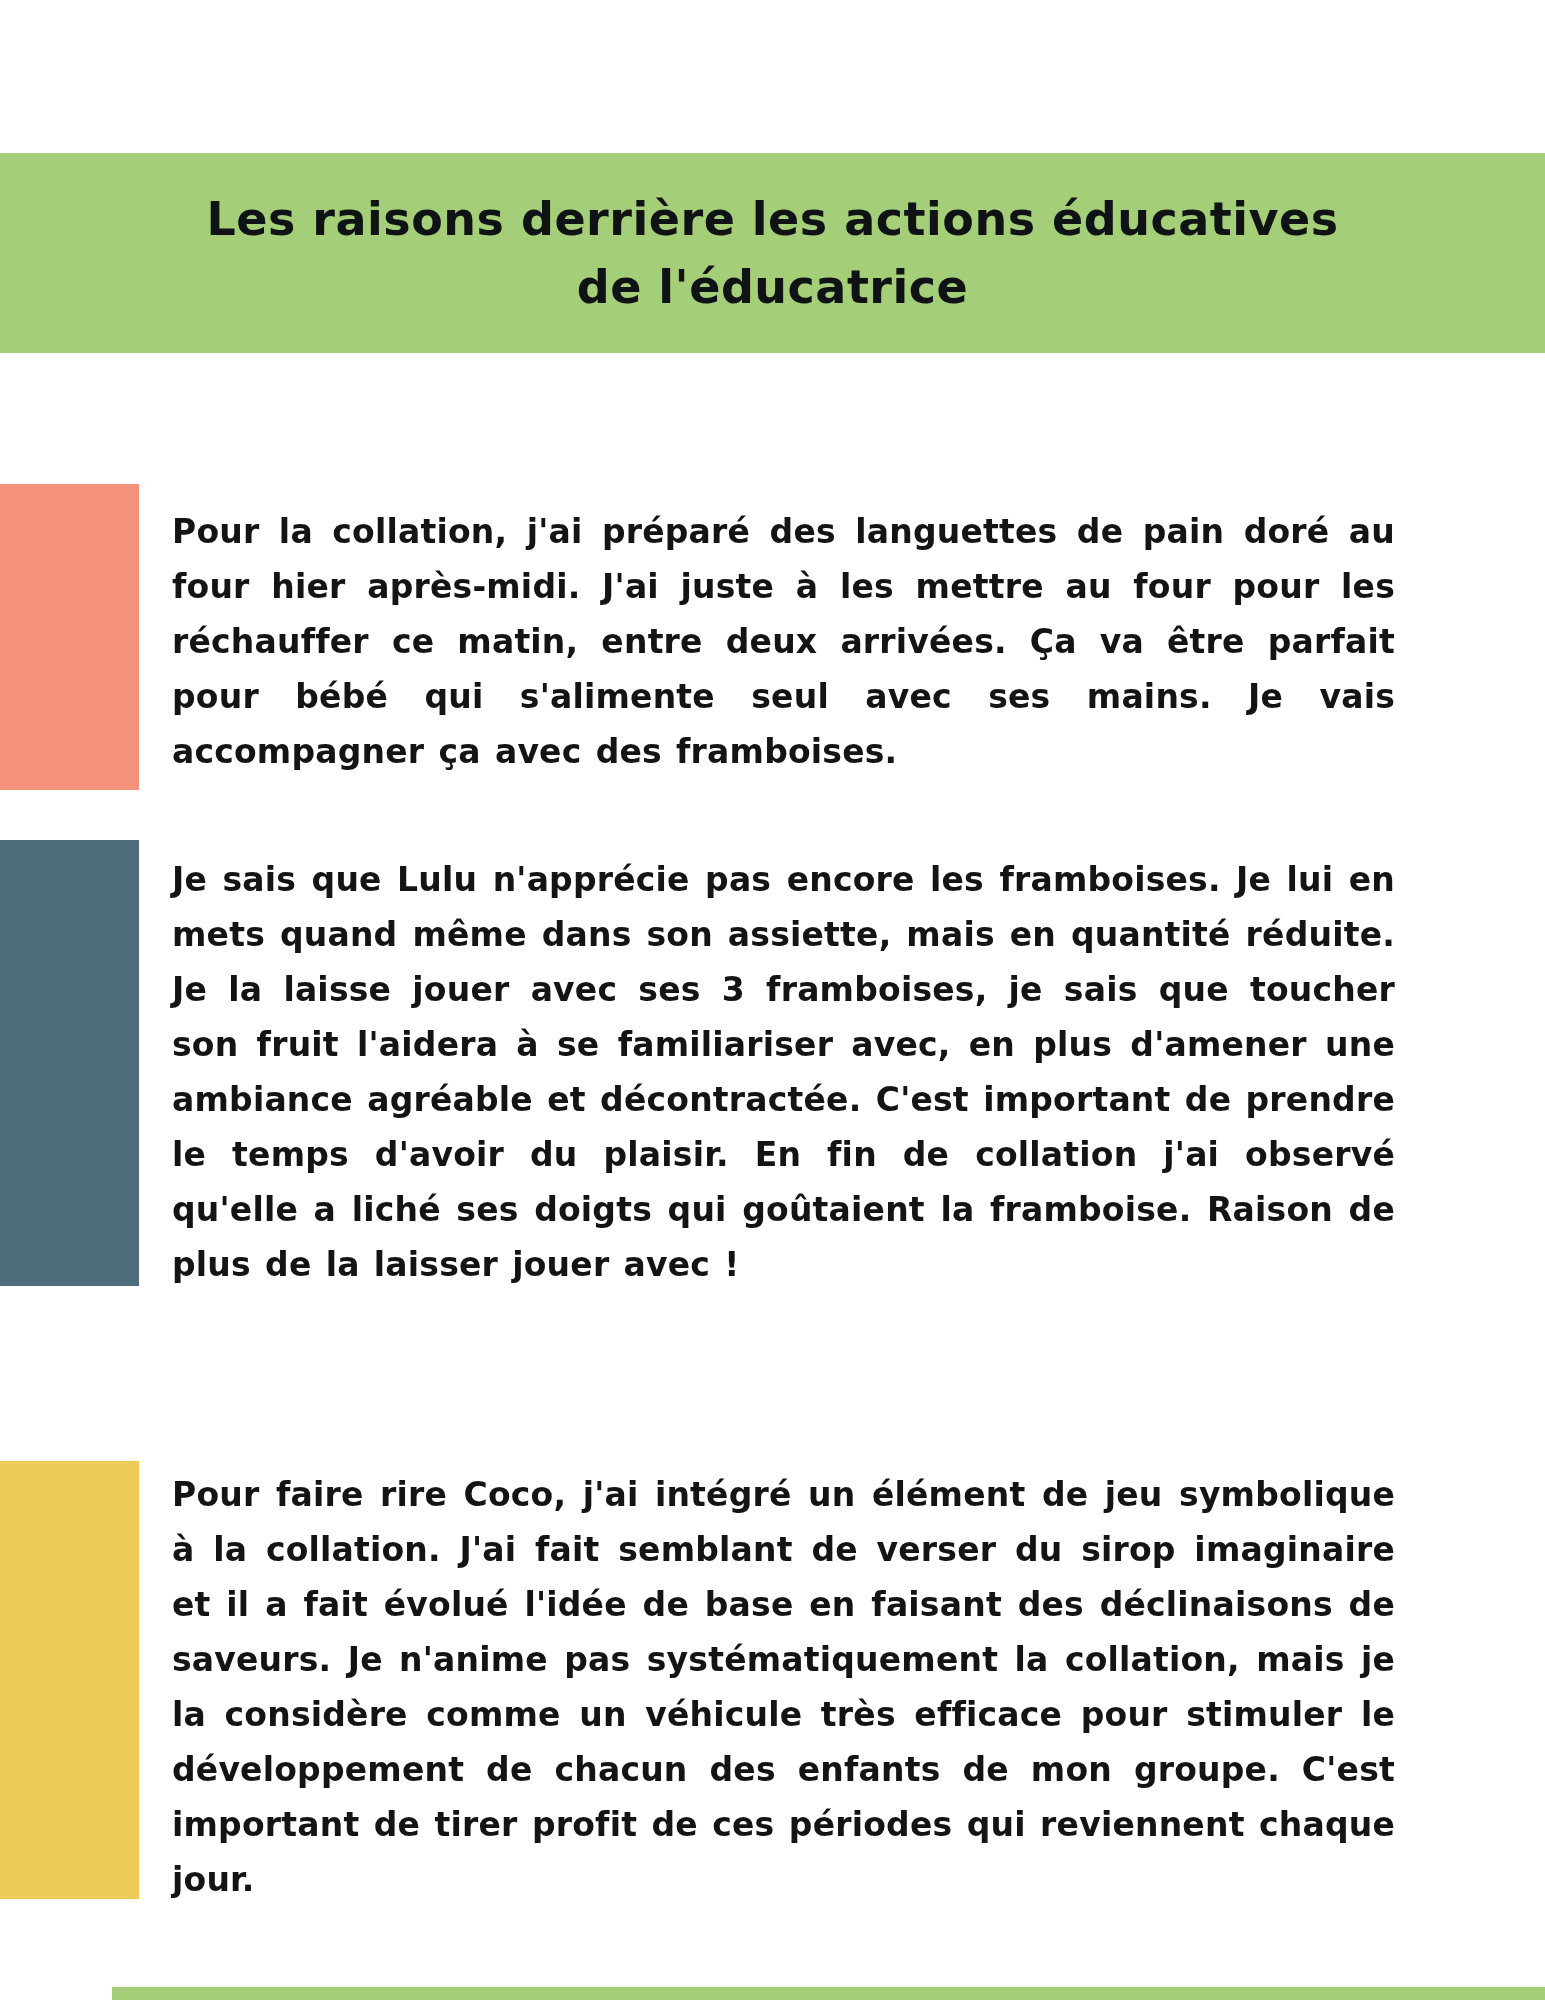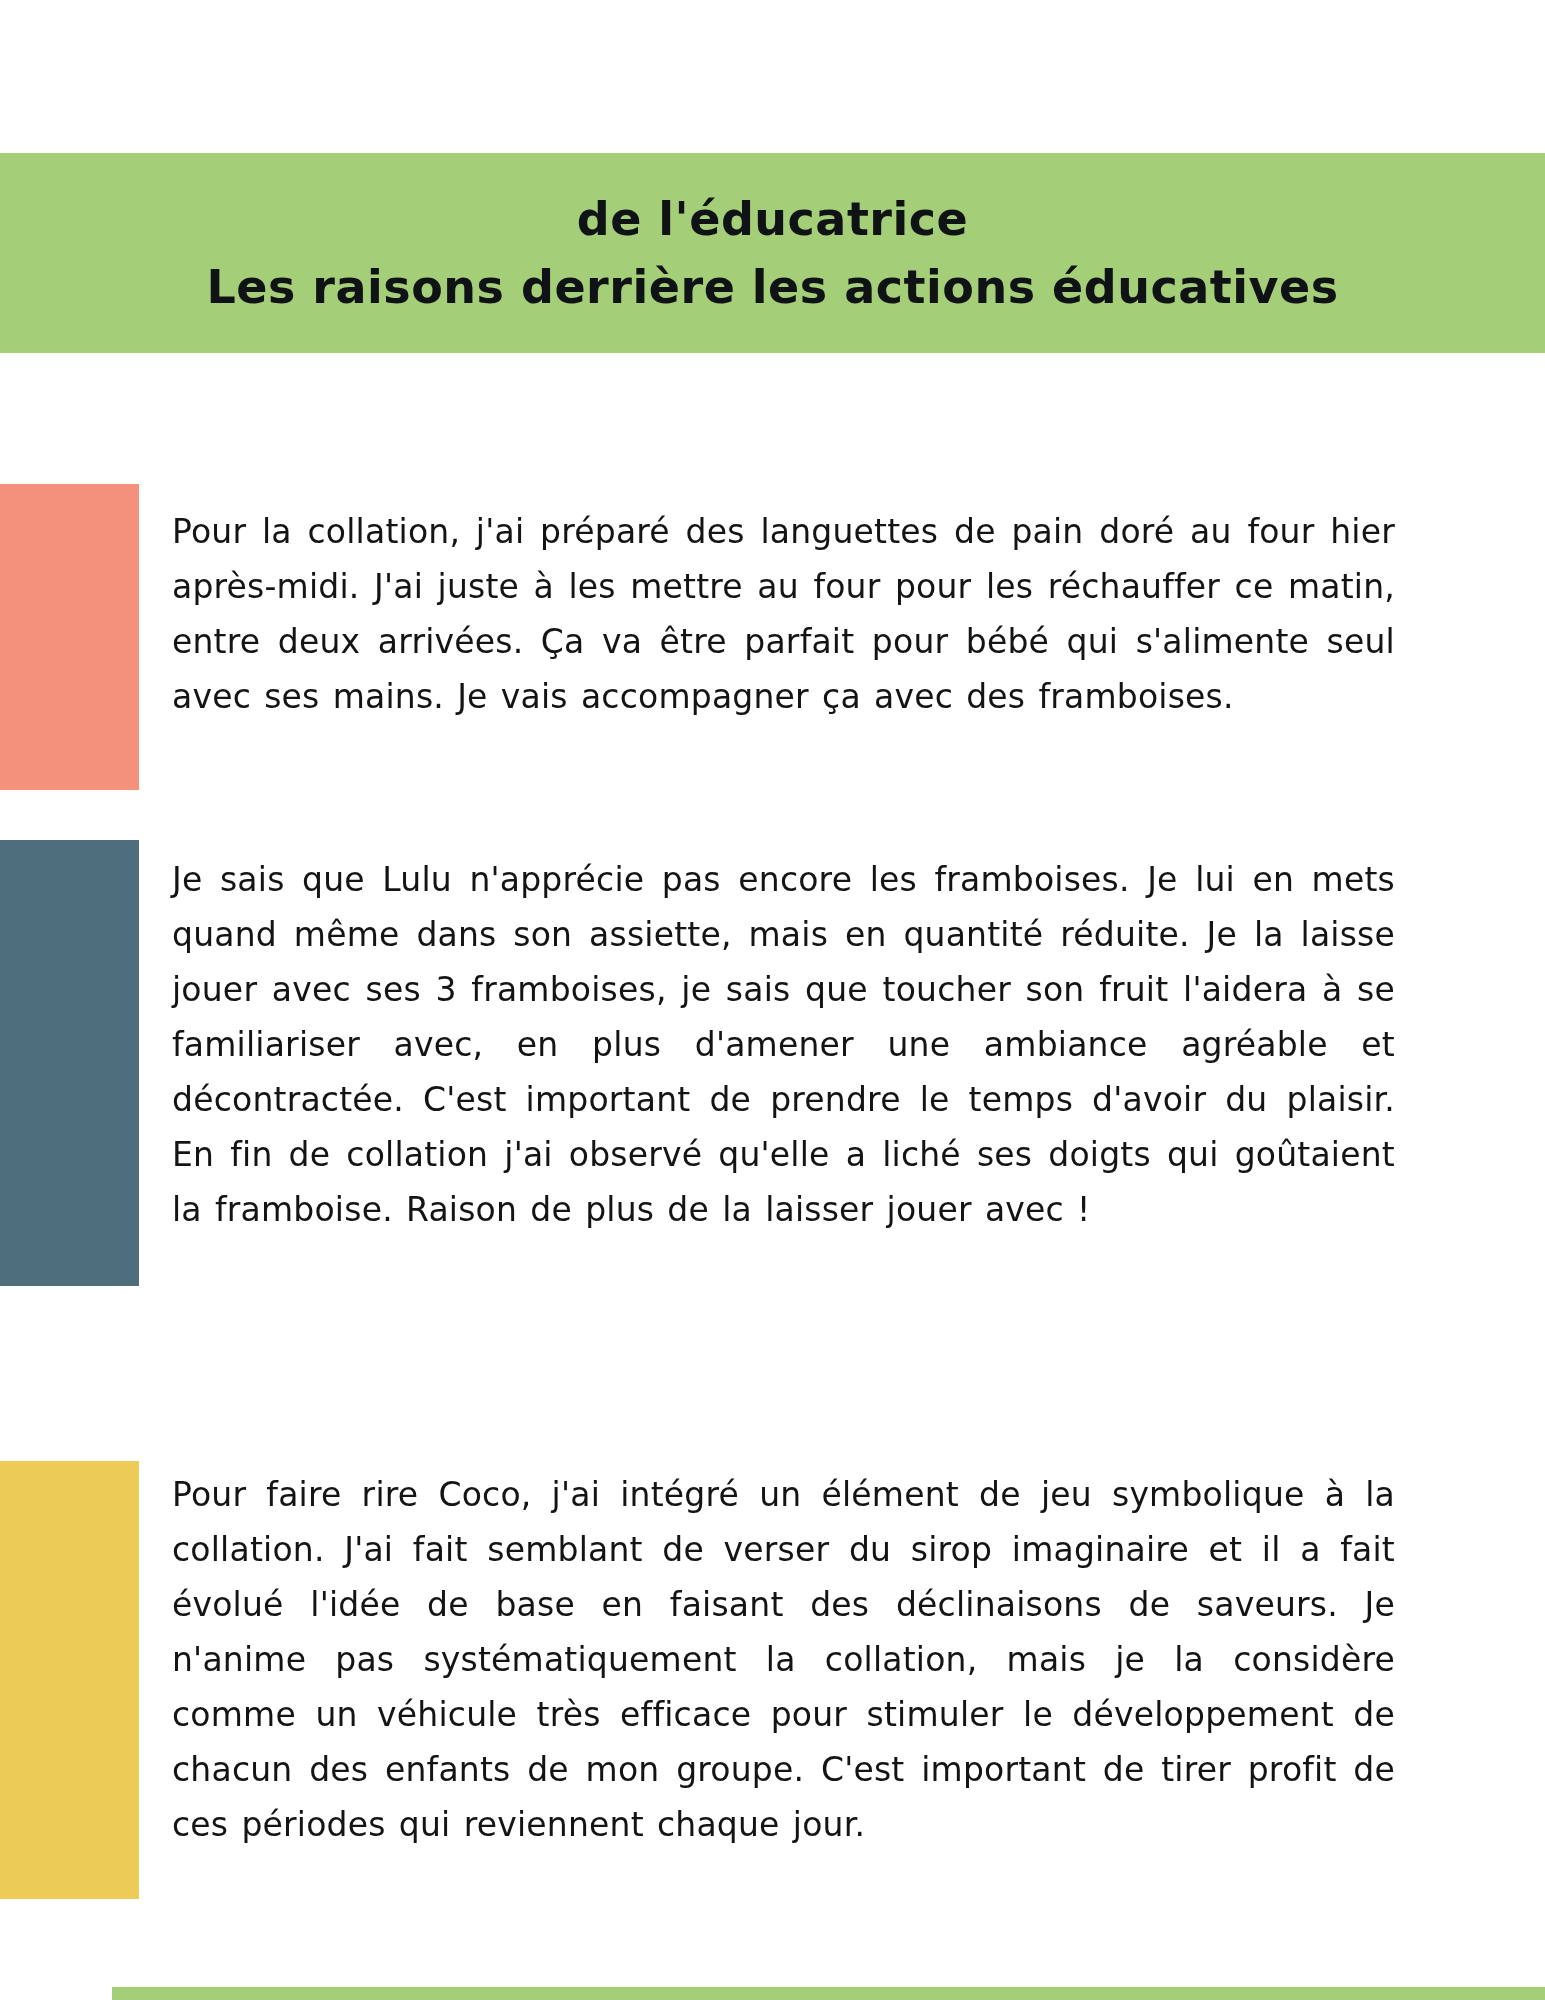--- a/index.html
+++ b/index.html
@@ -47,35 +47,36 @@
     position: absolute;
     left: 172px;
     right: 150px;
     margin: 0;
     font-size: 33px;
     line-height: 55px;
     text-align: justify;
     color: #141414;
     letter-spacing: 0.2px;
     word-spacing: 2.5px;
+    font-weight: bold;
   }
   .footer-strip {
     position: absolute;
     left: 112px;
     right: 0;
     bottom: 0;
     height: 13px;
   }
 </style>
 </head>
 <body>
 
 <div class="header-band" style="background-color: rgb(164, 206, 119);">
+  <div class="title-line">Les raisons derrière les actions éducatives</div>
   <div class="title-line">de l'éducatrice</div>
-  <div class="title-line">Les raisons derrière les actions éducatives</div>
 </div>
 
 <section class="block" style="top:484px;height:306px">
   <div class="accent-bar" style="background-color: rgb(243, 145, 122);"></div>
   <p class="body-text" style="top:20px">Pour la collation, j'ai préparé des languettes de pain doré au four hier après-midi. J'ai juste à les mettre au four pour les réchauffer ce matin, entre deux arrivées. Ça va être parfait pour bébé qui s'alimente seul avec ses mains. Je vais accompagner ça avec des framboises.</p>
 </section>
 
 <section class="block" style="top:840px;height:446px">
   <div class="accent-bar" style="background-color: rgb(79, 110, 123);"></div>
   <p class="body-text" style="top:12px">Je sais que Lulu n'apprécie pas encore les framboises. Je lui en mets quand même dans son assiette, mais en quantité réduite. Je la laisse jouer avec ses 3 framboises, je sais que toucher son fruit l'aidera à se familiariser avec, en plus d'amener une ambiance agréable et décontractée. C'est important de prendre le temps d'avoir du plaisir. En fin de collation j'ai observé qu'elle a liché ses doigts qui goûtaient la framboise. Raison de plus de la laisser jouer avec !</p>

